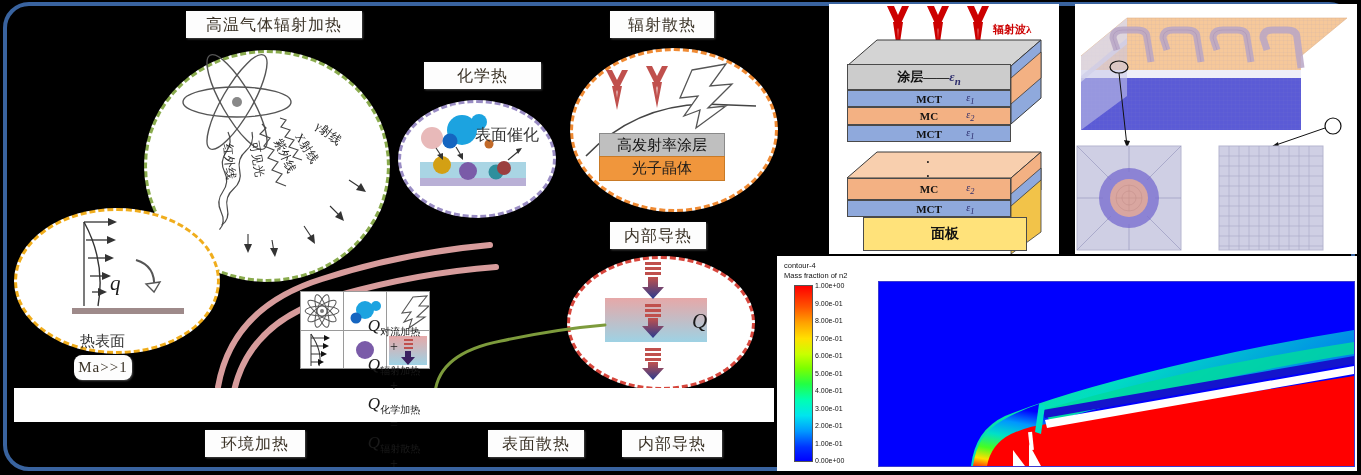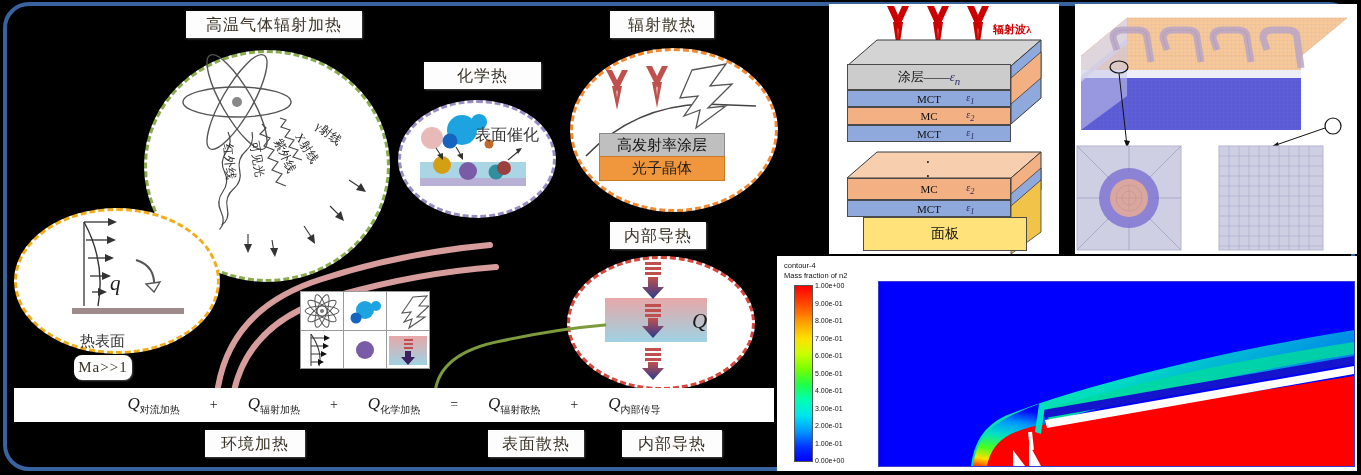--- a/index.html
+++ b/index.html
@@ -25,39 +25,39 @@
   .ell.purple{border:3px dashed #9a8dc4;}
   .ell.orange{border:3px dashed #ef8a33;}
   .ell.red{border:3px dashed #d6463c;}
   .ell.yellow{border:3px dashed #f0ad1c;}
 
   .vlabel{position:absolute;font-size:12px;color:#2a2a2a;white-space:nowrap;
           transform-origin:0 0;}
 
   
   .eqbar{position:absolute;background:#fff;display:flex;align-items:center;
-         justify-content:center;gap:0px;}
+         justify-content:center;gap:0px;flex-direction:column;}
   .eqterm{font-size:15px;color:#1a1a1a;white-space:nowrap;
           font-family:"Liberation Serif",serif;}
   .eqterm i{font-style:italic;font-size:17px;}
   .eqterm sub{font-size:10px;font-style:normal;letter-spacing:0;}
   .eqop{font-size:14px;color:#1a1a1a;}
 
   
   .grid3{position:absolute;display:grid;grid-template-columns:1fr 1fr 1fr;
          grid-template-rows:1fr 1fr;background:#9a9a9a;gap:1px;
          border:1px solid #9a9a9a;}
   .gcell{background:#fff;position:relative;overflow:hidden;}
 
   
   .stackpanel{position:absolute;background:#fff;}
   .layer{position:absolute;box-sizing:border-box;border:1px solid #4a4a4a;
          display:flex;align-items:center;justify-content:center;
          font-size:11px;color:#111;}
-  .layer .lbl-l{position:absolute;left:0;right:0;text-align:center;}
+  .layer .lbl-l{position:absolute;left:0;right:0;text-align:center;font-weight:bold;}
   .layer .lbl-r{position:absolute;right:22%;font-style:italic;color:#2b2b6b;
          font-size:10px;}
 
   
   .meshpanel{position:absolute;background:#fff;overflow:hidden;}
 
   
   .contour{position:absolute;background:#fff;overflow:hidden;}
   .cbtitle{position:absolute;font-family:"Liberation Sans",sans-serif;
            font-size:7.5px;color:#111;line-height:1.35;white-space:nowrap;}

